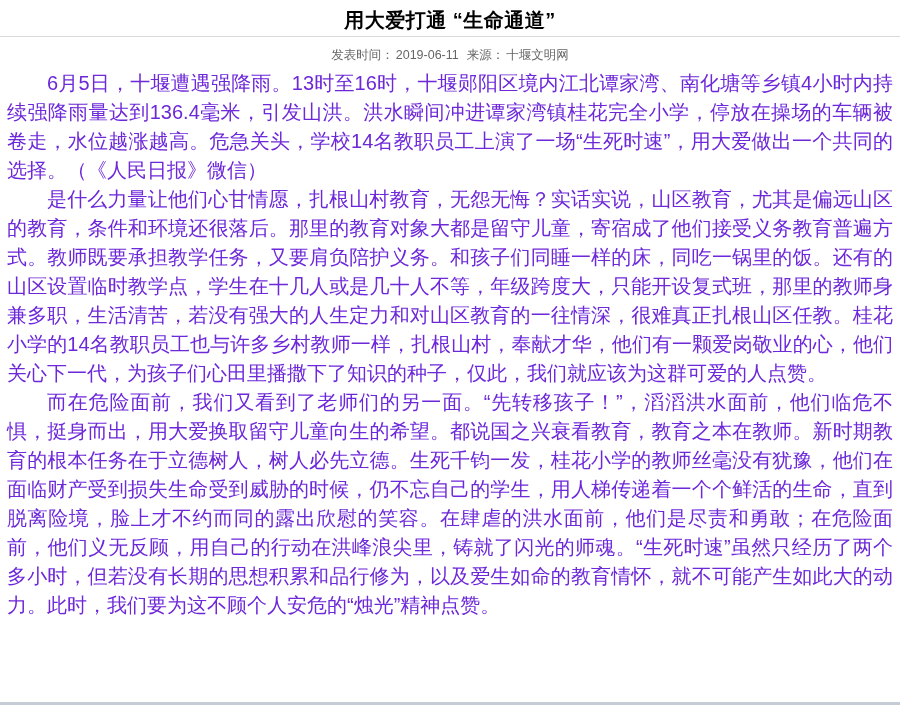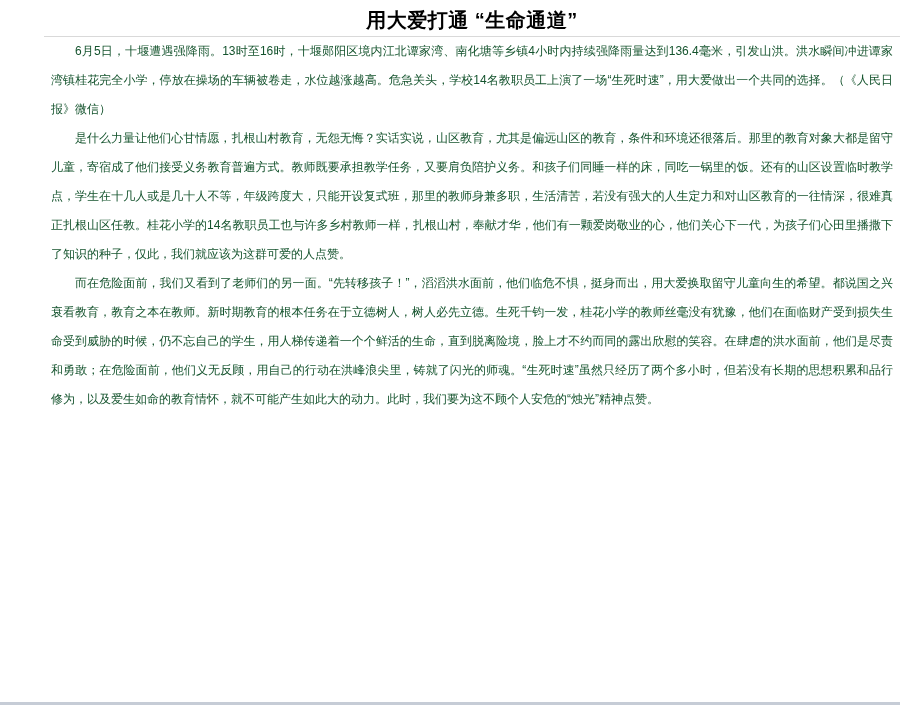--- a/index.html
+++ b/index.html
@@ -5,21 +5,20 @@
   html, body { margin: 0; padding: 0; background: #ffffff; }
   .page {
     position: relative;
     width: 900px;
     height: 705px;
     box-sizing: border-box;
     background: #ffffff;
     border-bottom: 3px solid #c6ccd6;
     overflow: hidden;
     font-family: "Liberation Sans", "DejaVu Sans", sans-serif;
-    padding-left: 44px;
   }
   .title {
     margin: 0;
     padding-top: 7px;
     text-align: center;
     font-size: 20px;
     line-height: 26px;
     font-weight: bold;
     color: #000000;
     letter-spacing: 0.5px;
@@ -33,34 +32,37 @@
     text-align: center;
     color: #666666;
     font-size: 12.5px;
     line-height: 16px;
     padding: 10px 0 6px 0;
   }
   .meta .src { margin-left: 8px; }
   .meta .val { margin-left: 2px; }
   .body {
     padding: 0 7px;
-    color: #14532d;
-    font-size: 12px;
+    color: #6d28d9;
+    font-size: 20px;
     line-height: 29px;
     text-align: justify;
   }
   .body p {
     margin: 0;
     text-indent: 2em;
   }
 </style>
 </head>
 <body>
 
 <div class="page">
   <h1 class="title">用大爱打通 “生命通道”</h1>
   <div class="divider"></div>
+  <div class="meta">
+    <span>发表时间：</span><span class="val">2019-06-11</span><span class="src">来源：</span><span class="val">十堰文明网</span>
+  </div>
   <div class="body">
     <p>6月5日，十堰遭遇强降雨。13时至16时，十堰郧阳区境内江北谭家湾、南化塘等乡镇4小时内持续强降雨量达到136.4毫米，引发山洪。洪水瞬间冲进谭家湾镇桂花完全小学，停放在操场的车辆被卷走，水位越涨越高。危急关头，学校14名教职员工上演了一场“生死时速”，用大爱做出一个共同的选择。（《人民日报》微信）</p>
     <p>是什么力量让他们心甘情愿，扎根山村教育，无怨无悔？实话实说，山区教育，尤其是偏远山区的教育，条件和环境还很落后。那里的教育对象大都是留守儿童，寄宿成了他们接受义务教育普遍方式。教师既要承担教学任务，又要肩负陪护义务。和孩子们同睡一样的床，同吃一锅里的饭。还有的山区设置临时教学点，学生在十几人或是几十人不等，年级跨度大，只能开设复式班，那里的教师身兼多职，生活清苦，若没有强大的人生定力和对山区教育的一往情深，很难真正扎根山区任教。桂花小学的14名教职员工也与许多乡村教师一样，扎根山村，奉献才华，他们有一颗爱岗敬业的心，他们关心下一代，为孩子们心田里播撒下了知识的种子，仅此，我们就应该为这群可爱的人点赞。</p>
     <p>而在危险面前，我们又看到了老师们的另一面。“先转移孩子！”，滔滔洪水面前，他们临危不惧，挺身而出，用大爱换取留守儿童向生的希望。都说国之兴衰看教育，教育之本在教师。新时期教育的根本任务在于立德树人，树人必先立德。生死千钧一发，桂花小学的教师丝毫没有犹豫，他们在面临财产受到损失生命受到威胁的时候，仍不忘自己的学生，用人梯传递着一个个鲜活的生命，直到脱离险境，脸上才不约而同的露出欣慰的笑容。在肆虐的洪水面前，他们是尽责和勇敢；在危险面前，他们义无反顾，用自己的行动在洪峰浪尖里，铸就了闪光的师魂。“生死时速”虽然只经历了两个多小时，但若没有长期的思想积累和品行修为，以及爱生如命的教育情怀，就不可能产生如此大的动力。此时，我们要为这不顾个人安危的“烛光”精神点赞。</p>
   </div>
 </div>
 
 </body></html>

